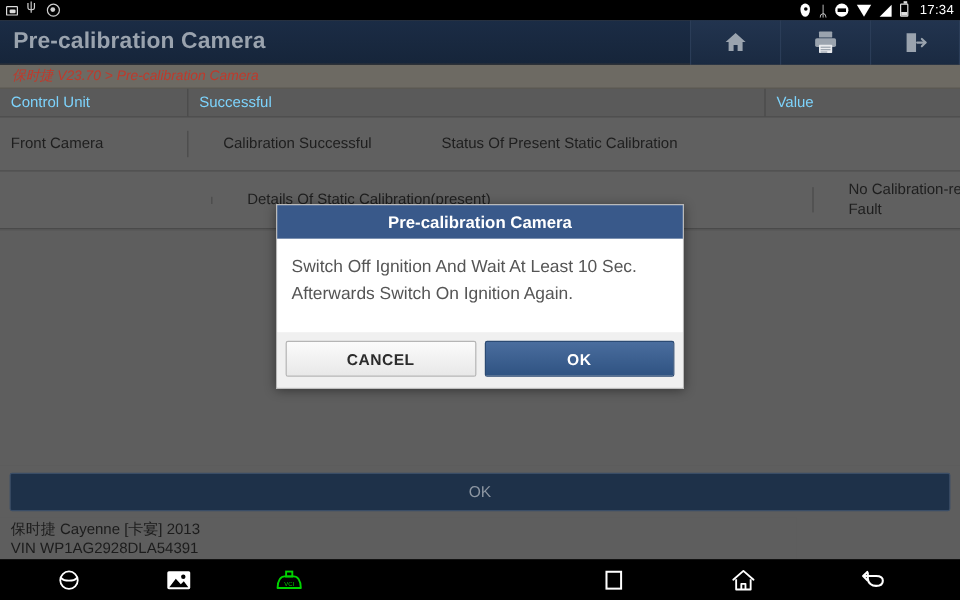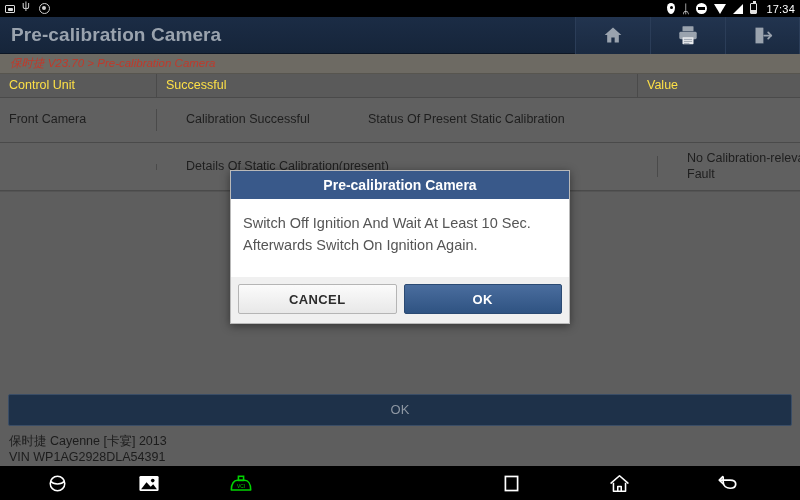--- a/index.html
+++ b/index.html
@@ -223,22 +223,22 @@
     font-size: 12.5px;
     line-height: 1.25;
     border-right: 1px solid #4a4a4a;
     display: flex;
     align-items: center;
     min-height: 100%;
   }
   .tcell.c1 { width: 157px; flex: 0 0 157px; }
   .tcell.c2 { width: 481px; flex: 0 0 481px; }
   .tcell.c3 { width: 162px; flex: 0 0 162px; border-right: none; }
-  .trow.header .tcell { font-size: 12.5px; color: #fde047; }
-  .trow.body.r2 { min-height: 48px; }
+  .trow.header .tcell { font-size: 12.5px; color: #7dd3fc; }
+  .trow.body.r2 { min-height: 48px; padding-left: 20px; }
 
   
   .filler {
     position: absolute;
     top: 191px; left: 0;
     width: 800px; height: 197px;
     background: #5e5e5e;
     border-top: 1px solid #545454;
   }
 

